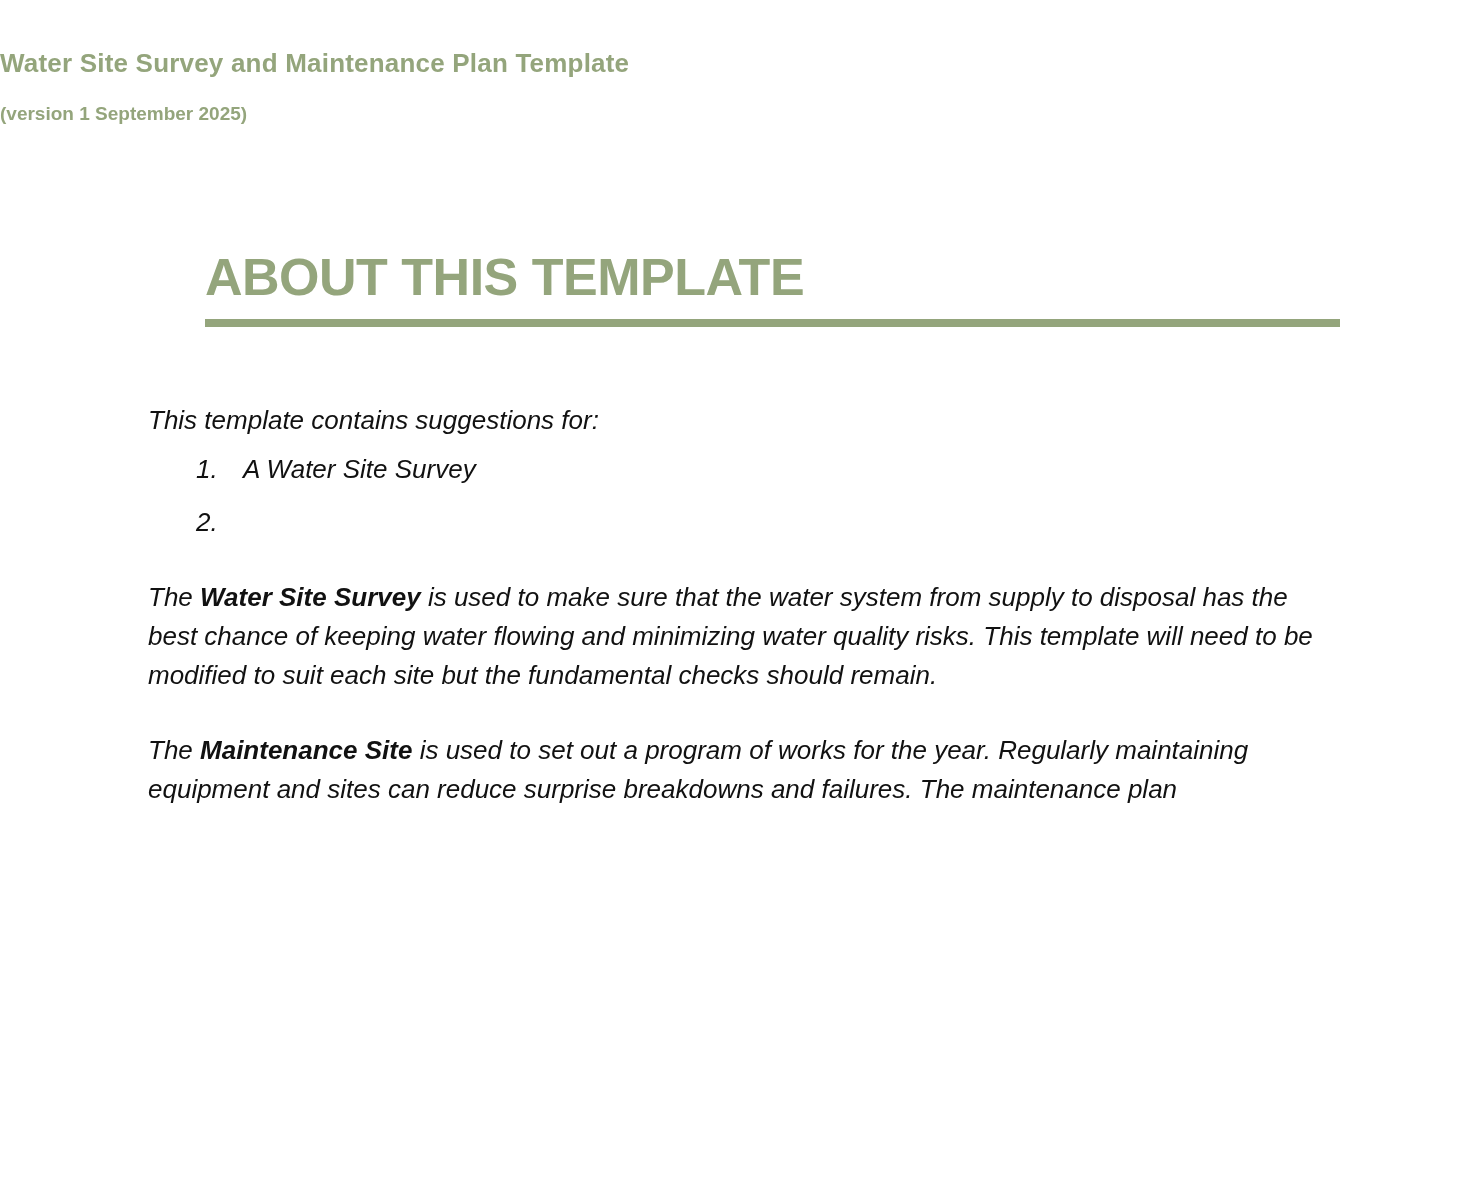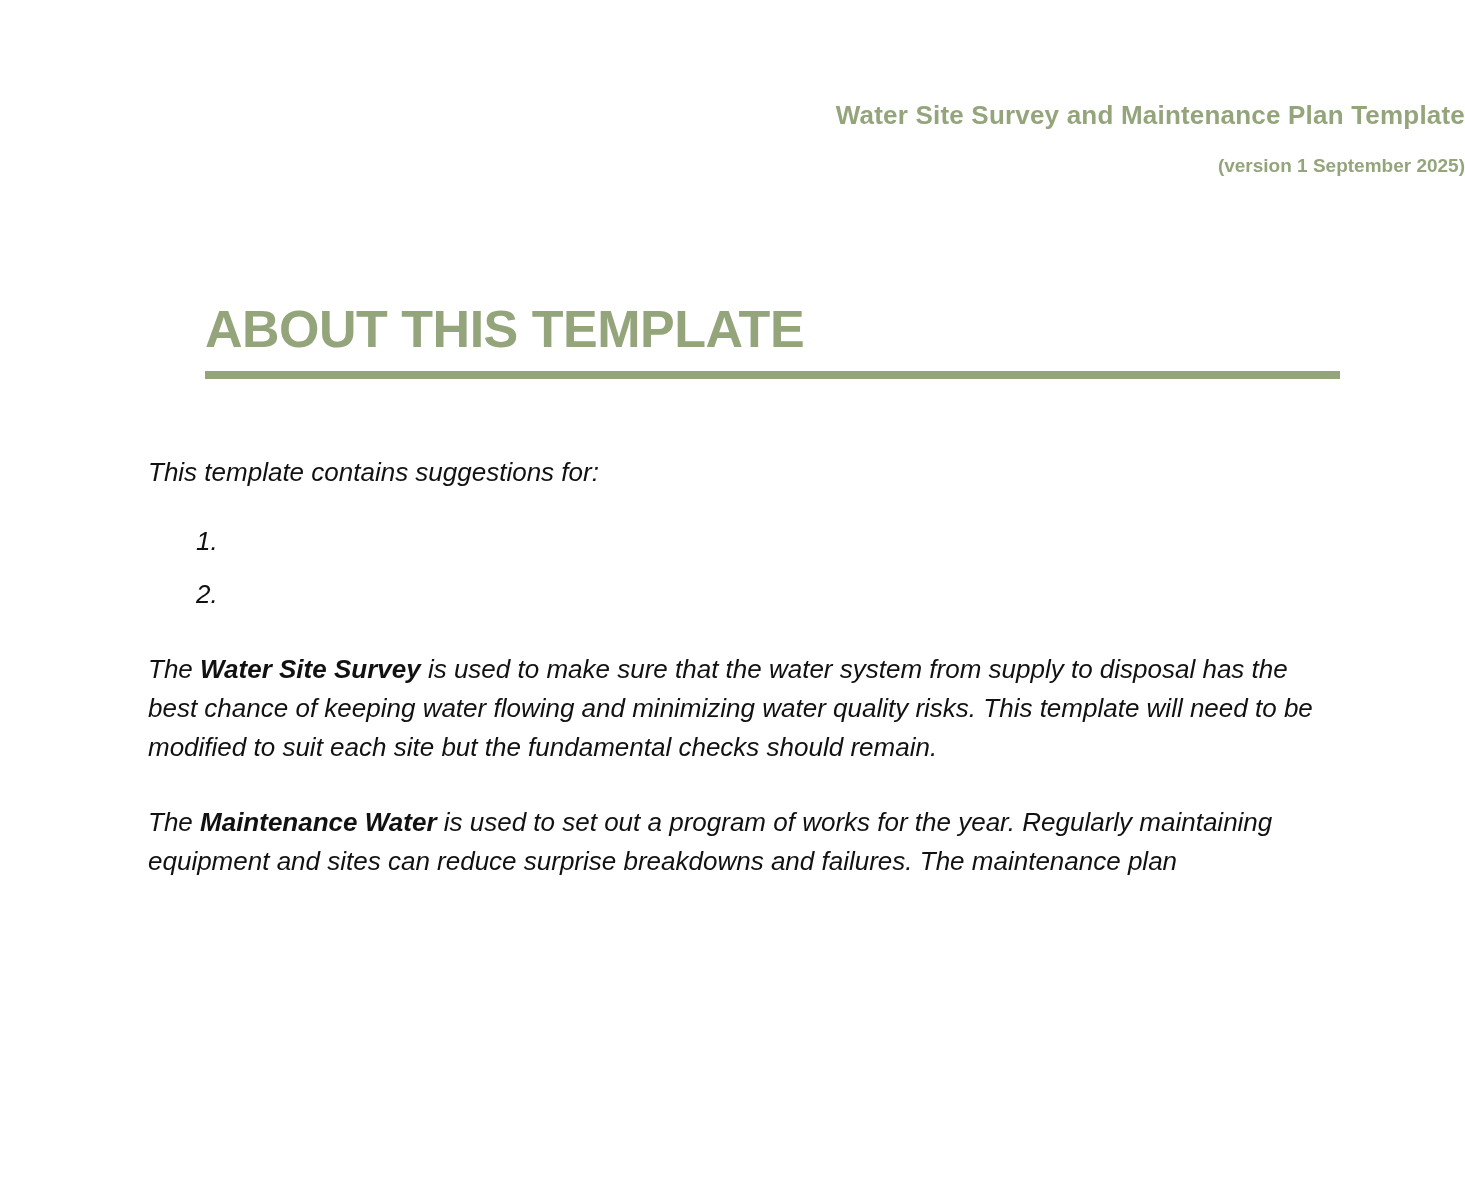--- a/index.html
+++ b/index.html
@@ -13,22 +13,22 @@
   .page {
     width: 1465px;
     height: 1200px;
     background: #ffffff;
     overflow: hidden;
     position: relative;
   }
 
   
   .doc-header {
-    padding-top: 100px;
-    text-align: right;
+    padding-top: 48px;
+    text-align: left;
   }
   .doc-title {
     font-size: 26px;
     font-weight: 700;
     color: var(--accent, #94a57c);
     letter-spacing: 0.2px;
   }
   .doc-version {
     margin-top: 24px;
     font-size: 19px;
@@ -57,21 +57,21 @@
 
   
   .doc-body {
     margin: 74px 125px 0 148px;
     font-style: italic;
     font-size: 26px;
     line-height: 39px;
     color: #111111;
   }
   .intro-paragraph {
-    margin-bottom: 30px;
+    margin-bottom: 10px;
     font-style: italic;
   }
   .numbered-list {
     margin-left: 48px;
   }
   .list-item {
     display: flex;
     margin-bottom: 14px;
     line-height: 39px;
   }
@@ -101,26 +101,27 @@
     <div class="section-rule"></div>
   </div>
 
   <div class="doc-body">
 
     <div class="intro-paragraph">This template contains suggestions for:</div>
 
     <div class="numbered-list">
       <div class="list-item">
         <span class="list-number">1.</span>
+        <span class="list-text">A Water Site Survey</span>
       </div>
       <div class="list-item">
         <span class="list-number">2.</span>
       </div>
     </div>
 
     <p class="body-paragraph"><span>The </span><b>Water Site Survey</b><span> is used to make sure that the water system from supply to disposal has the best chance of keeping water flowing and minimizing water quality risks. This template will need to be modified to suit each site but the fundamental checks should remain.</span></p>
 
-    <p class="body-paragraph"><span>The </span><b>Maintenance Water</b><span> is used to set out a program of works for the year. Regularly maintaining equipment and sites can reduce surprise breakdowns and failures. The maintenance plan</span></p>
+    <p class="body-paragraph"><span>The </span><b>Maintenance Site</b><span> is used to set out a program of works for the year. Regularly maintaining equipment and sites can reduce surprise breakdowns and failures. The maintenance plan</span></p>
 
 
   </div>
 
 </div>
 
 </body></html>

